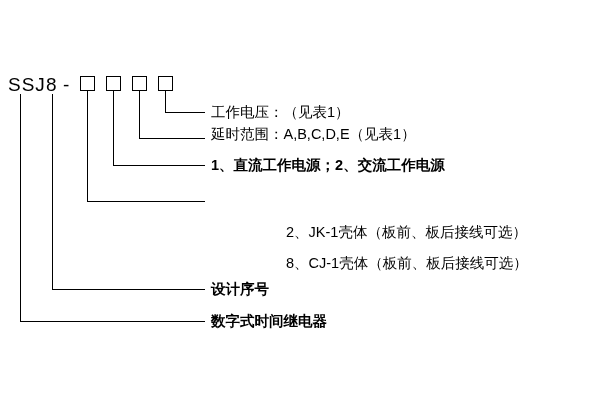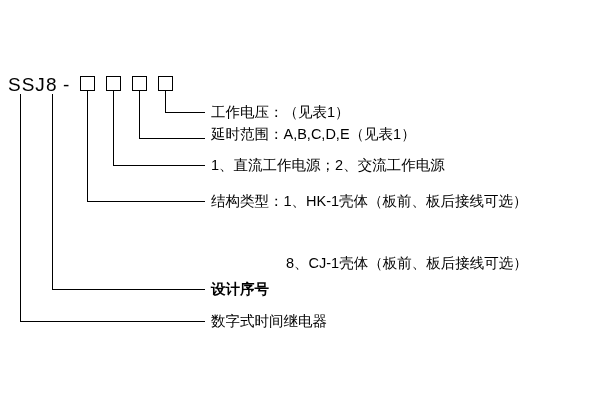--- a/index.html
+++ b/index.html
@@ -76,19 +76,19 @@
   <div class="hline" style="left:87px; top:201px; width:118px;"></div>
 
   <div class="vline" style="left:52px; top:94px; height:195px;"></div>
   <div class="hline" style="left:52px; top:289px; width:153px;"></div>
 
   <div class="vline" style="left:20px; top:94px; height:227px;"></div>
   <div class="hline" style="left:20px; top:321px; width:185px;"></div>
 
   <div class="label" style="left:211px; top:104px;">工作电压：（见表1）</div>
   <div class="label" style="left:211px; top:126px;">延时范围：A,B,C,D,E（见表1）</div>
-  <div class="label" style="left:211px; top:157px;">1、直流工作电源；2、交流工作电源</div>
-  <div class="label" style="left:211px; top:193px;">结构类型：1、HK-1壳体（板前、板后接线可选）</div>
+  <div class="label" style="left:211px; top:157px;font-weight:bold;">1、直流工作电源；2、交流工作电源</div>
+  <div class="label" style="left:286px; top:224px;">2、JK-1壳体（板前、板后接线可选）</div>
   <div class="label" style="left:286px; top:255px;">8、CJ-1壳体（板前、板后接线可选）</div>
   <div class="label" style="left:211px; top:281px;font-weight:bold;">设计序号</div>
-  <div class="label" style="left:211px; top:313px;">数字式时间继电器</div>
+  <div class="label" style="left:211px; top:313px;font-weight:bold;">数字式时间继电器</div>
 
 </div>
 
 </body></html>

